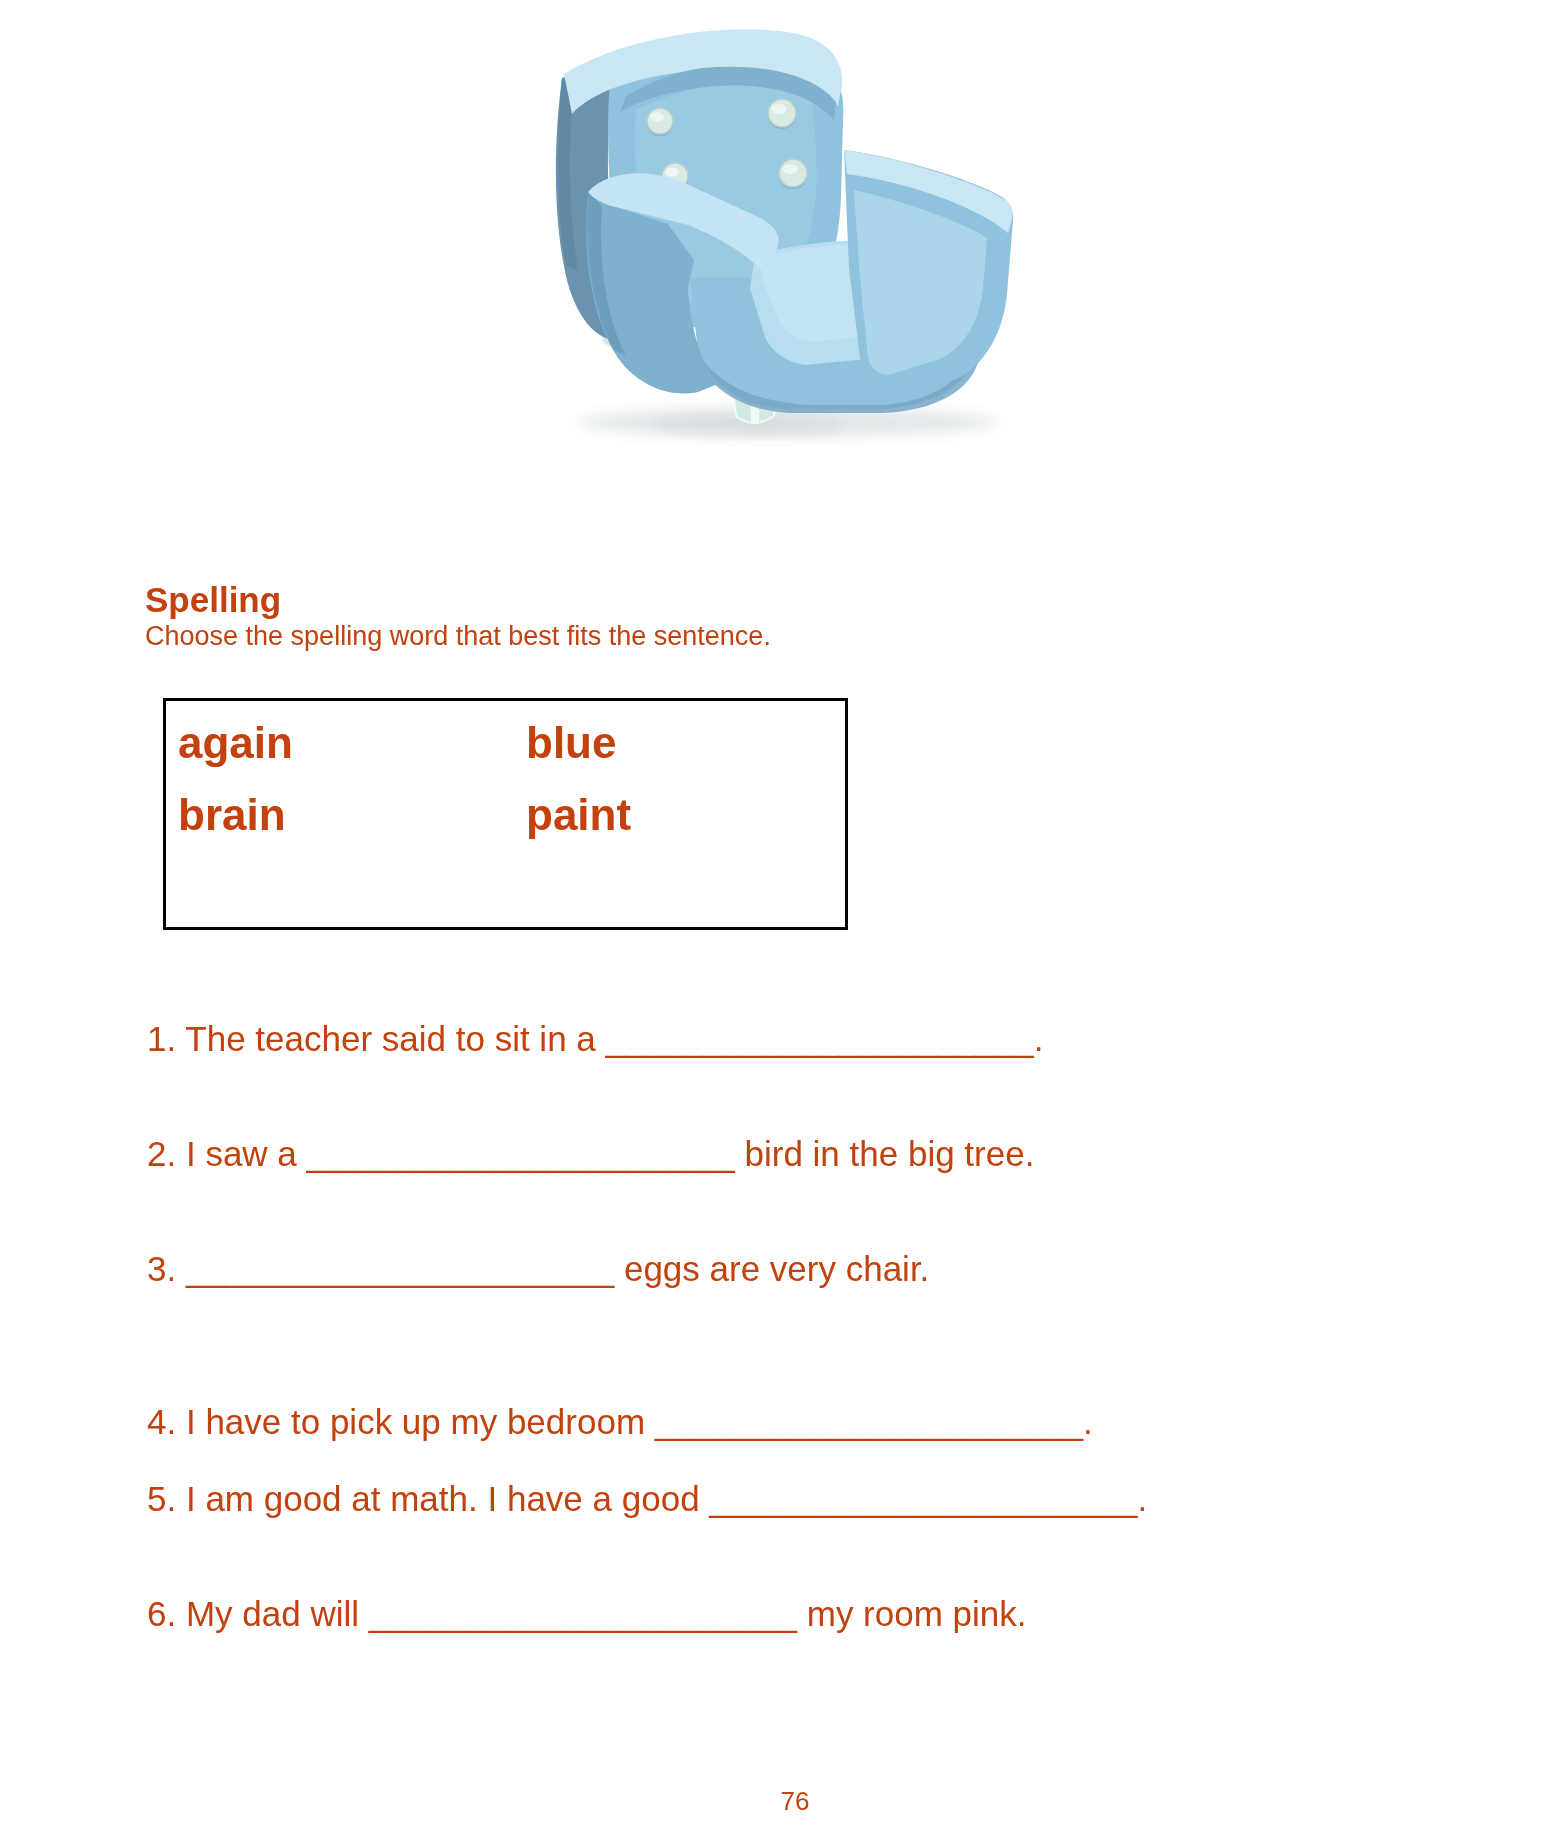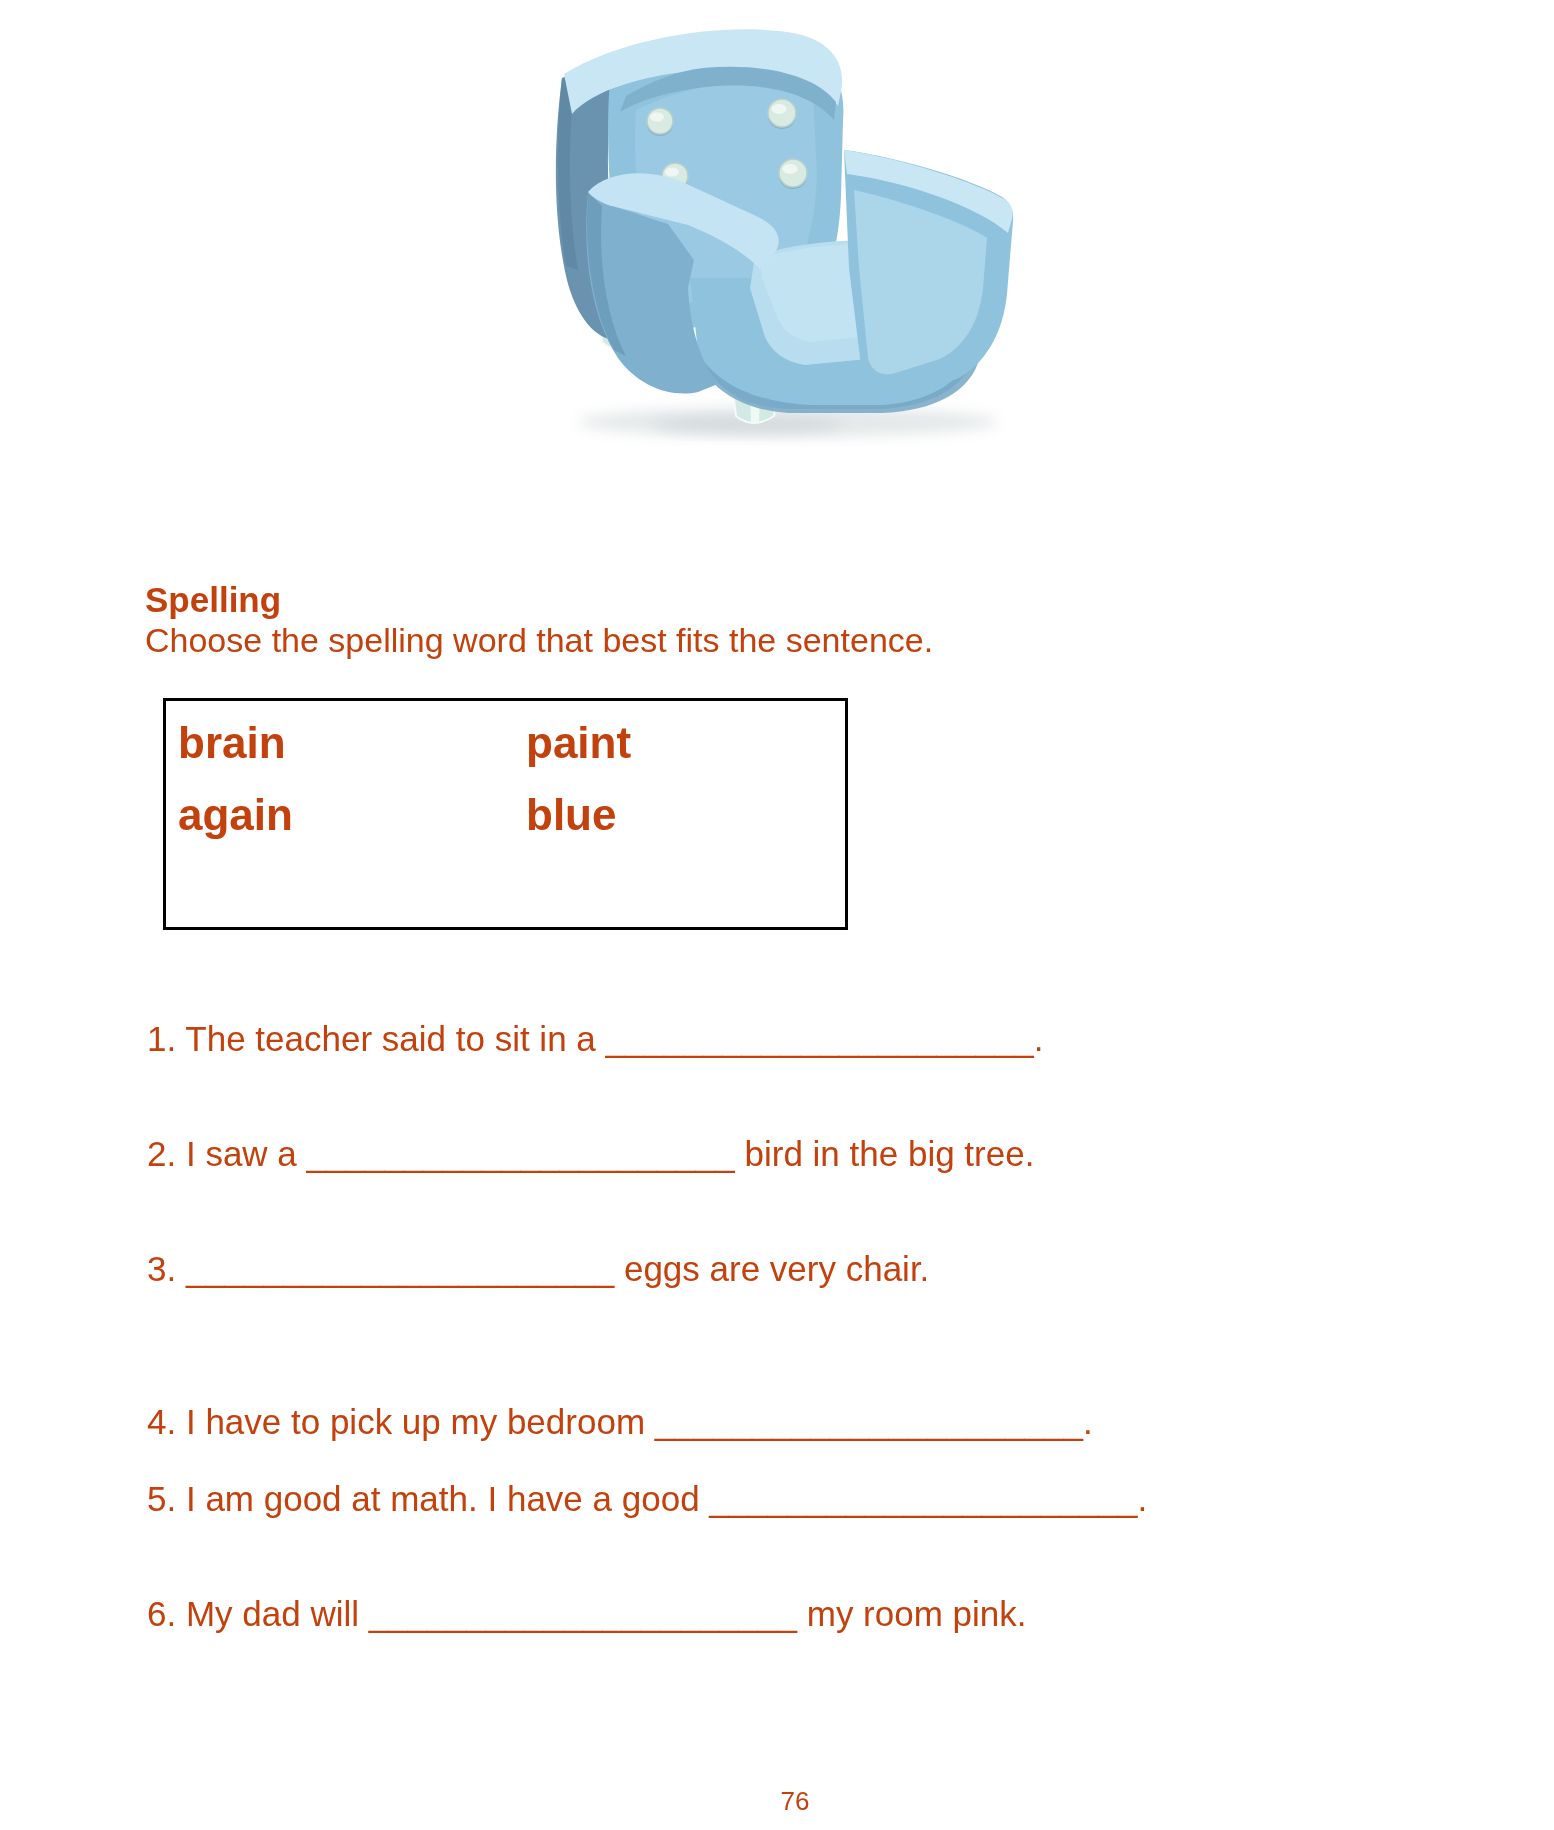--- a/index.html
+++ b/index.html
@@ -26,21 +26,21 @@
     top: 582px;
     font-size: 35px;
     font-weight: bold;
     line-height: 1;
     white-space: pre;
   }
   .instructions {
     position: absolute;
     left: 145px;
     top: 623px;
-    font-size: 34px;
+    font-size: 27px;
     line-height: 1;
     white-space: pre;
   }
   .word-bank {
     position: absolute;
     left: 163px;
     top: 698px;
     width: 685px;
     height: 232px;
     border: 3px solid #000000;
@@ -159,26 +159,26 @@
       <path d="M 40,166 C 36,225 44,285 66,324 L 78,330 C 58,292 50,235 54,180 Z" fill="#6c9cb9" opacity="0.9"></path>
       <path d="M 40,166 C 58,146 94,142 130,154 L 208,190 C 230,200 236,214 226,228 L 212,243 C 196,226 170,211 140,199 L 60,179 C 50,175 43,170 40,166 Z" fill="#c5e4f3"></path>
     </g>
   </svg>
 
   <div class="section-title">Spelling</div>
   <div class="instructions">Choose the spelling word that best fits the sentence.</div>
 
   <div class="word-bank">
     <div class="wb-row">
+      <span class="wb-col1">again</span>
+      <span class="wb-col2">blue</span>
+    </div>
+    <div class="wb-row">
       <span class="wb-col1">brain</span>
       <span class="wb-col2">paint</span>
-    </div>
-    <div class="wb-row">
-      <span class="wb-col1">again</span>
-      <span class="wb-col2">blue</span>
     </div>
   </div>
 
   <div class="sentence s1"><span>1.</span><span> The teacher said to sit in a </span><span>______________________</span><span>.</span></div>
 
   <div class="sentence s2"><span>2.</span><span> I saw a </span><span>______________________</span><span> bird in the big tree.</span></div>
 
   <div class="sentence s3"><span>3.</span><span> </span><span>______________________</span><span> eggs are very chair.</span></div>
 
   <div class="sentence s4"><span>4.</span><span> I have to pick up my bedroom </span><span>______________________</span><span>.</span></div>

